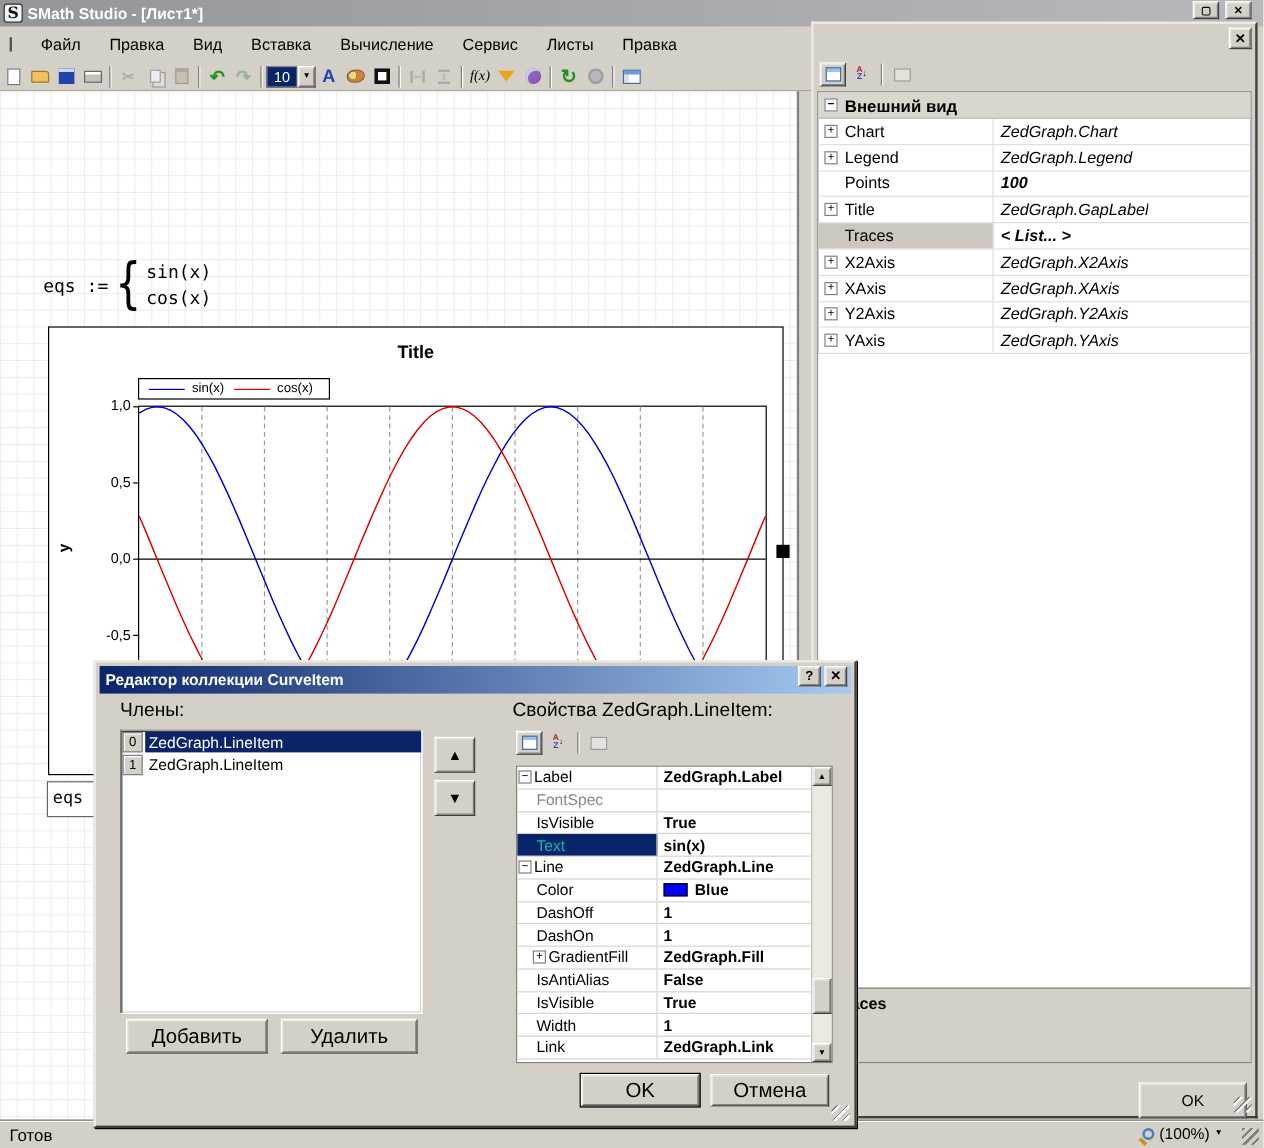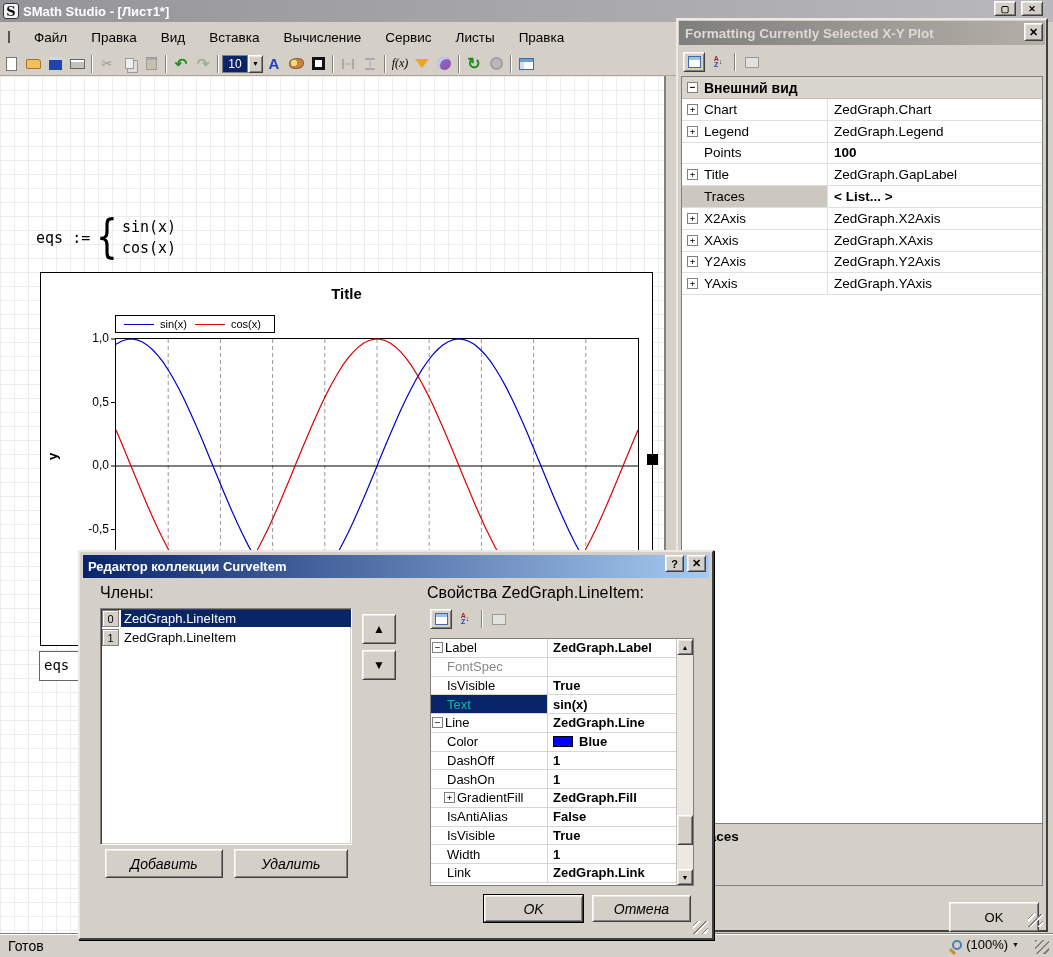--- a/index.html
+++ b/index.html
@@ -94,21 +94,21 @@
         border:1px solid #808080; display:flex; flex-direction:column; }
   .fp-cat { height:22px; background:#d9d6ce; display:flex; align-items:center;
         font-weight:bold; font-size:14px; border-bottom:1px solid #c0bcb4; }
   .expbox { width:11px; height:11px; border:1px solid #808080; background:#fff; font-size:9px;
         line-height:9px; text-align:center; margin:0 6px 0 5px; flex:none; font-family:"DejaVu Sans Mono",monospace; }
   .fp-row { height:21.8px; display:flex; align-items:center; border-bottom:1px solid #e2dfd8; font-size:13.5px; }
   .fp-name { width:146px; flex:none; display:flex; align-items:center; height:100%;
         border-right:1px solid #e2dfd8; overflow:hidden; }
   .fp-name.nobox { padding-left:22px; }
   .fp-name.sel { background:#ccc8bf; }
-  .fp-val { padding-left:6px; white-space:nowrap; overflow:hidden; }
+  .fp-val { padding-left:6px; white-space:nowrap; overflow:hidden;font-style:italic; }
   .fp-val.vbold { font-weight:bold; }
   .fp-filler { flex:1; background:#fff; }
   .fp-desc { height:62px; background:#d4d0c8; border-top:1px solid #808080; padding:5px 0 0 14px; }
   .fp-desc .dtitle { font-weight:bold; font-size:13.5px; }
   .fp-ok { position:absolute; left:271px; top:882px; width:90px; height:30px; font-size:13px; }
   .fp-grip { position:absolute; right:3px; bottom:3px; width:15px; height:13px;
         background:repeating-linear-gradient(135deg,transparent 0 3px,#808080 3px 4px,#fff 4px 6px); }
 
   
   .dialog { left:78px; top:550px; width:636px; height:390px; background:#d4d0c8;
@@ -140,21 +140,21 @@
   .pg-name.lvl0 { padding-left:0; }
   .pg-name.lvl1 { padding-left:16px; }
   .pg-name.gray { color:#888; }
   .pg-name.sel { background:#0a246a; color:#14b8a6; }
   .pg-val { padding-left:5px; font-weight:bold; white-space:nowrap; display:flex; align-items:center; }
   .color-swatch { width:20px; height:11px; border:1px solid #000; margin-right:6px; }
   .pg-scroll { position:absolute; right:0; top:0; width:17px; height:100%; background:#ece9e2; border-left:1px solid #c0c0c0; }
   .pg-scroll .arrow { position:absolute; left:0; width:16px; height:16px; font-size:7px; }
   .pg-scroll .thumb { position:absolute; left:0; top:176px; width:16px; height:30px; }
 
-  .dlg-btn { position:absolute; font-size:14px;font-style:italic; }
+  .dlg-btn { position:absolute; font-size:17px; }
   .dlg-grip { position:absolute; right:4px; bottom:4px; width:15px; height:13px;
         background:repeating-linear-gradient(135deg,transparent 0 3px,#808080 3px 4px,#fff 4px 6px); }
 </style>
 </head>
 <body>
 
 <div class="screen">
 
   <div class="abs titlebar">
     <div class="app-logo">S</div>
@@ -318,23 +318,20 @@
     <div class="status-ready">Готов</div>
     <div class="zoom-cluster">
       <div class="magnifier"></div>
       <span class="zoom-text">(100%)</span>
       <span style="font-size:7px">▼</span>
     </div>
     <div class="grip"></div>
   </div>
 
   <div class="abs format-panel">
-    <div class="fp-titlebar">
-      <span>Formatting Currently Selected X-Y Plot</span>
-    </div>
     <div class="fp-close btn">✕</div>
 
     <div class="fp-toolbar">
       <div class="pg-toolbtn btn">
           <span class="cat-icon"></span>
         </div>
       <div class="pg-toolbtn" style="display:flex;align-items:center;justify-content:center">
         <span class="azsort"><span style="color:#b02020">A</span><br><span style="color:#2040c0">Z</span></span>
           <span class="azsort arr">↓</span>
       </div>

